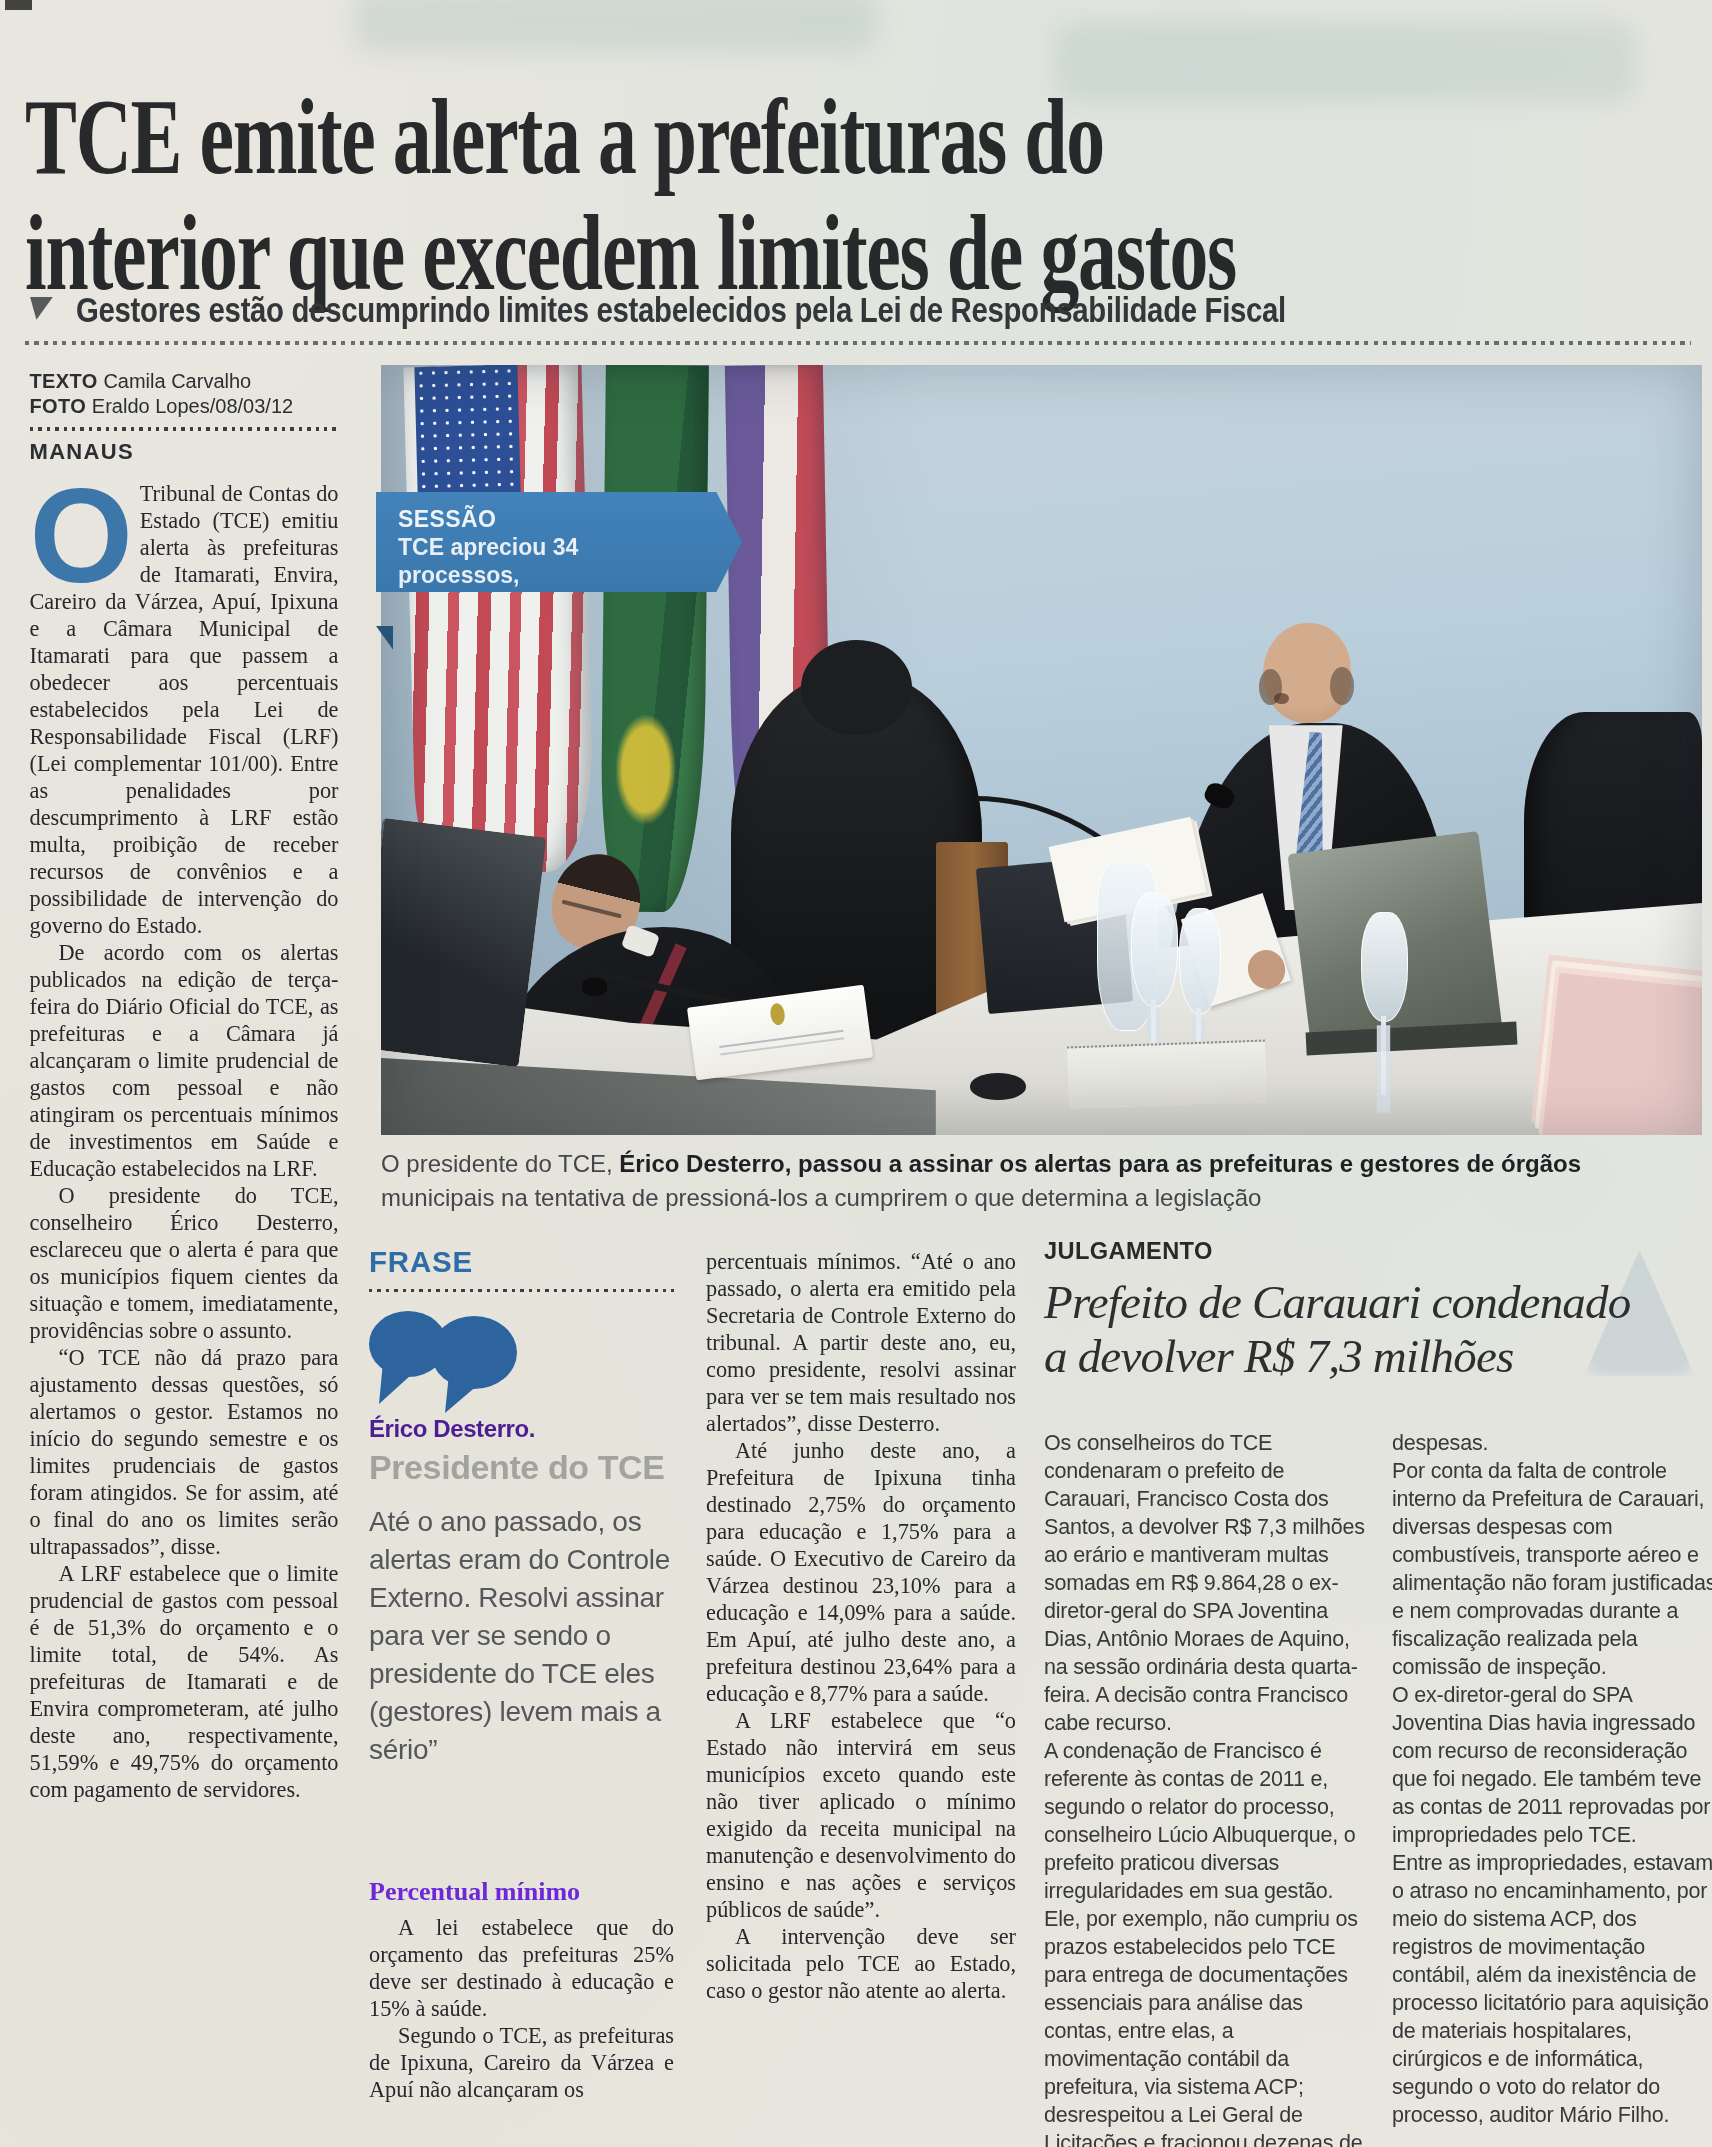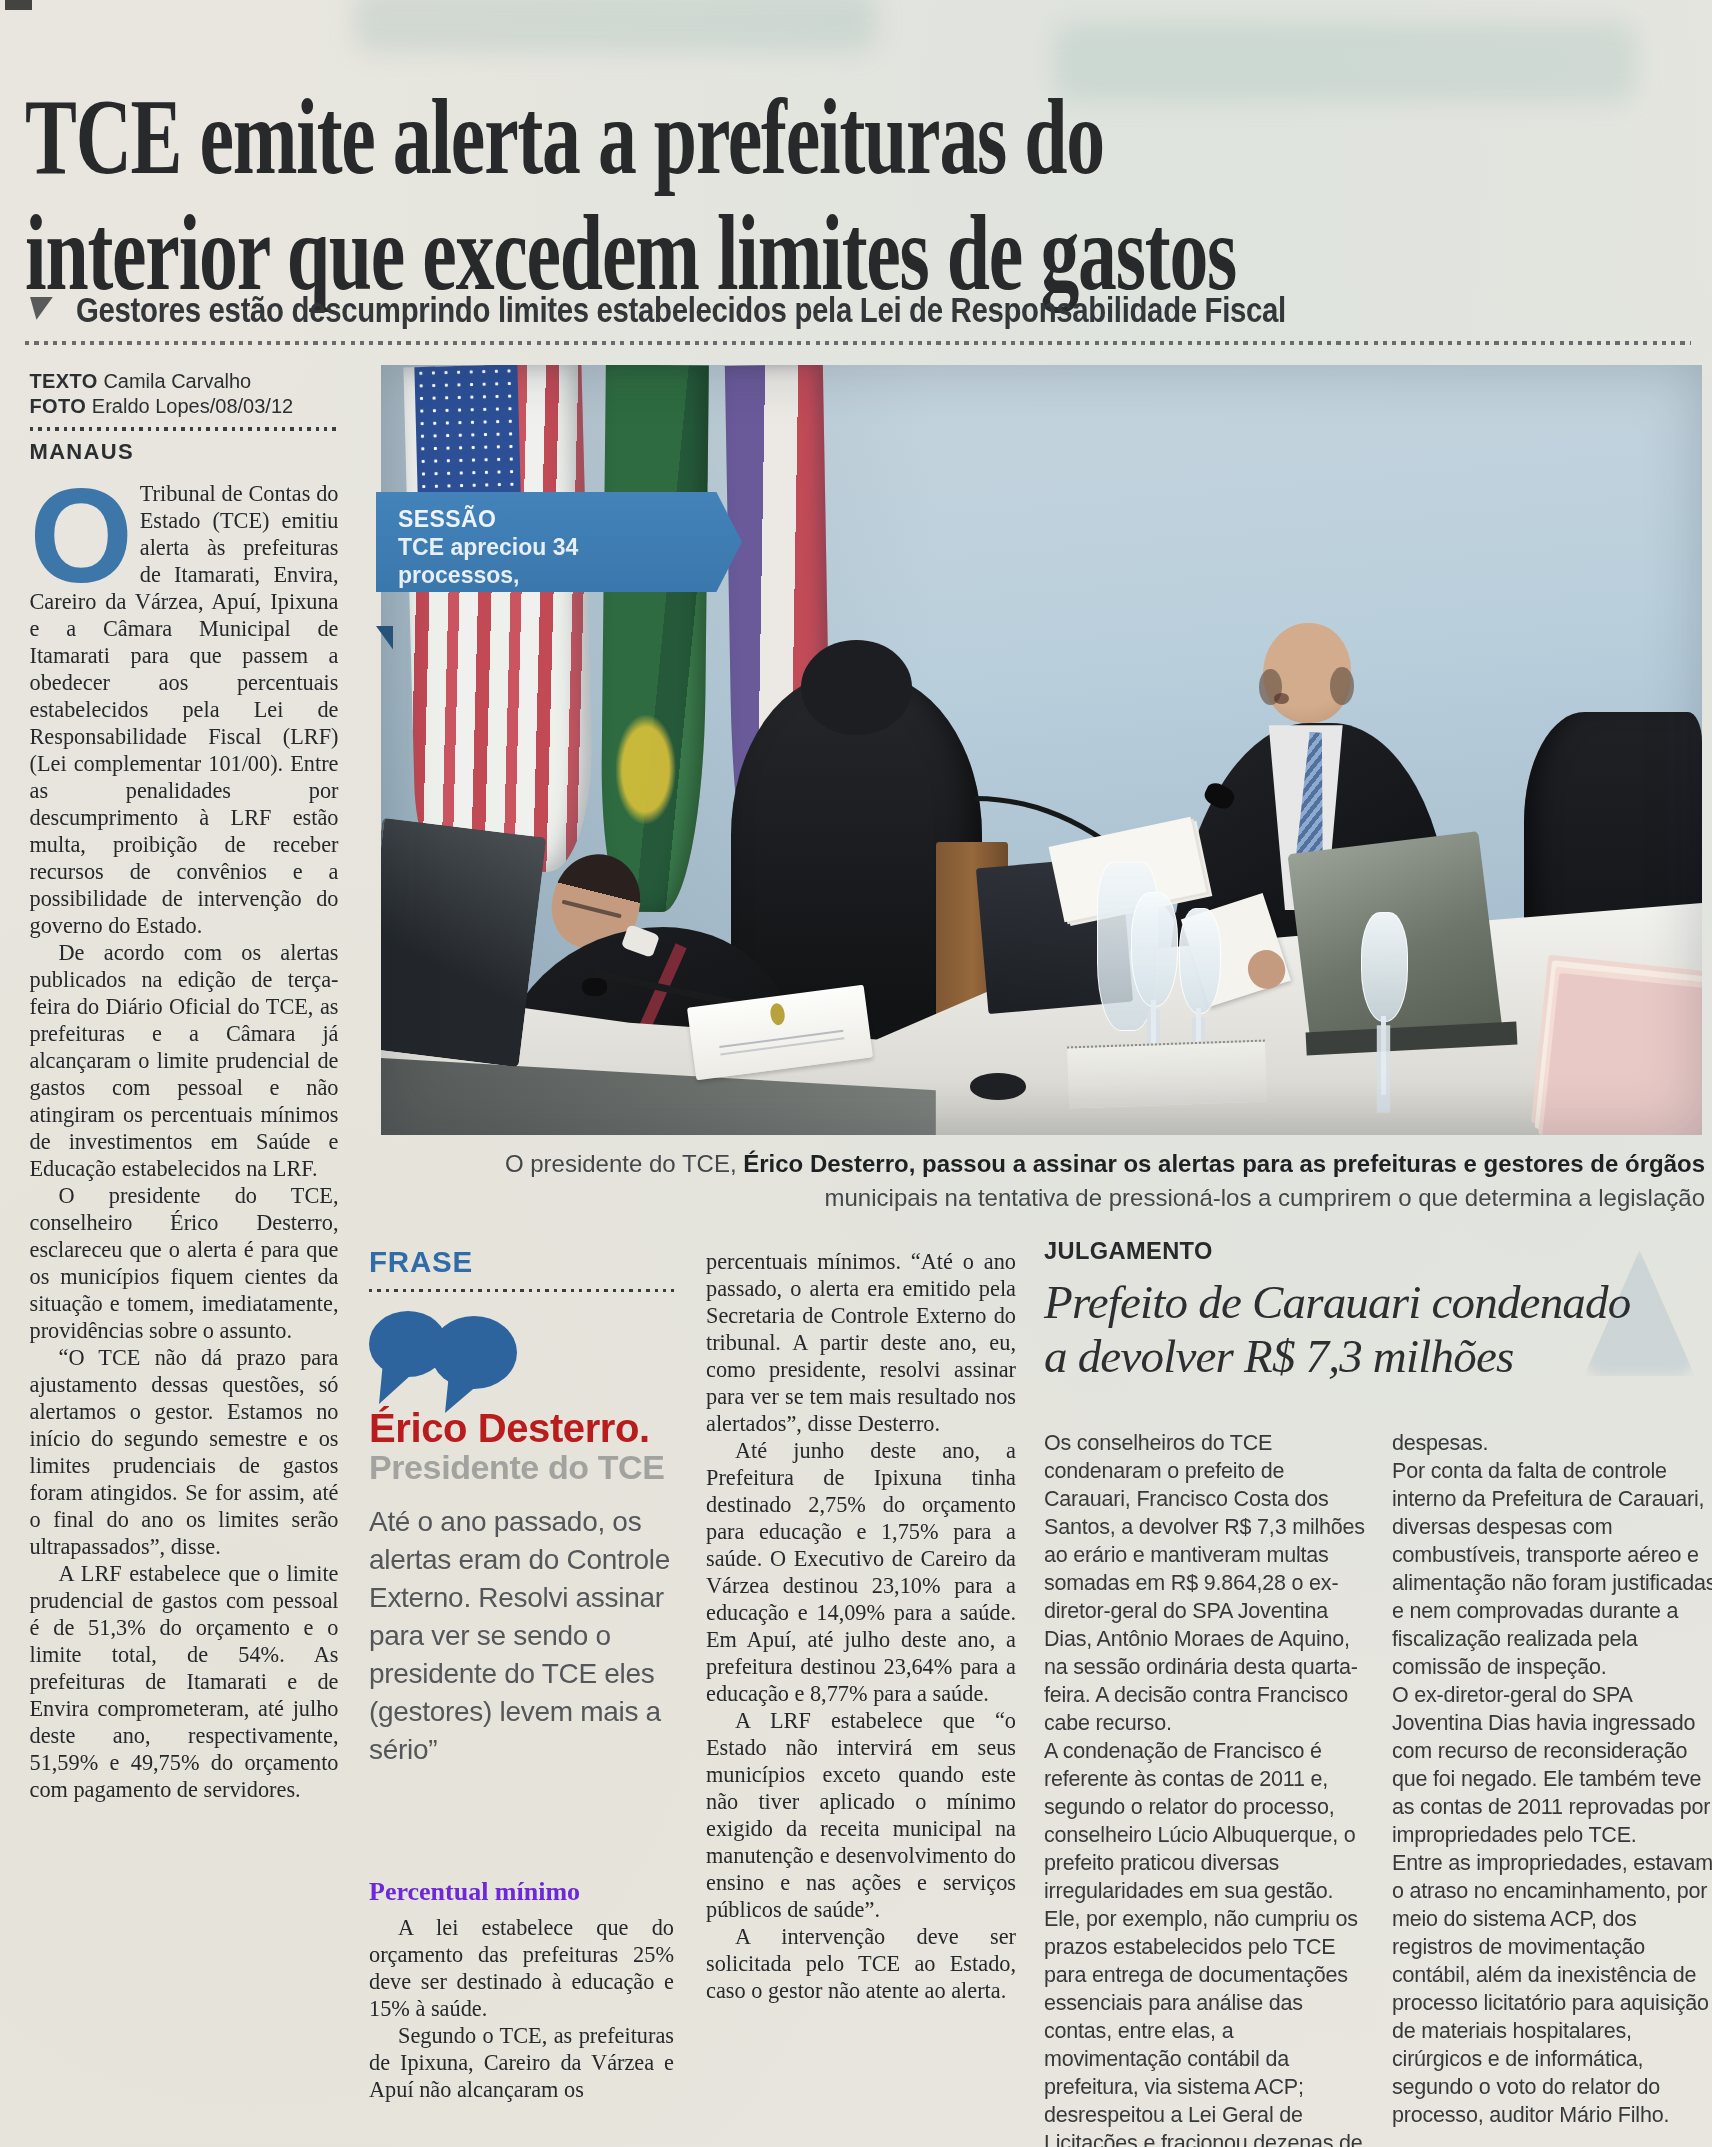--- a/index.html
+++ b/index.html
@@ -186,35 +186,35 @@
     background:linear-gradient(180deg,#4383ba,#3a77ac);
     clip-path:polygon(0 0, 93% 0, 100% 50%, 93% 100%, 0 100%);
     padding:13.5px 59px 0 22px; }
   .badge-title{ font-weight:700; font-size:23px; line-height:27px; letter-spacing:0.4px; color:#eef3f7; }
   .badge-line{ font-weight:700; font-size:23px; line-height:28px; color:#e7eef4; }
   .badge-fold{ position:absolute; left:376px; top:626px; width:17px; height:23.6px; z-index:5;
     background:#265379; clip-path:polygon(0 0,100% 0,100% 100%); }
 
   
   .caption{ position:absolute; left:381px; top:1147px; width:1324px; z-index:2;
-    font-size:24px; line-height:34px; color:#43474a;text-align:right; }
+    font-size:24px; line-height:34px; color:#43474a; }
   .cap-b{ font-weight:700; color:#1e2123; }
 
   
   .colB{ position:absolute; left:369px; top:1245px; width:305px; z-index:2; }
   .frase-label{ font-weight:700; font-size:29.5px; letter-spacing:0.8px; color:#2f6ca8; }
   .dotrule2{ margin-top:10px; height:3.4px;
     background:repeating-linear-gradient(90deg,#3c3f41 0 3.4px, transparent 3.4px 8.4px); }
   .qicon{ position:relative; width:160px; height:88px; margin:18.6px 0 10px; }
   .qicon span{ position:absolute; background:#2d649e; }
   .qb1{ left:0; top:0; width:78px; height:66px; border-radius:50%; }
   .qt1{ left:10px; top:49px; width:35px; height:44px; clip-path:polygon(0 100%,12% 0,100% 28%); }
   .qb2{ left:62px; top:5px; width:86px; height:73px; border-radius:50%; }
   .qt2{ left:76px; top:56px; width:39px; height:46px; clip-path:polygon(0 100%,12% 0,100% 28%); }
-  .frase-name{ font-weight:700; font-size:40px; line-height:39px; color:#b91c1c; letter-spacing:-0.4px; }
+  .frase-name{ font-weight:700; font-size:24px; line-height:39px; color:#4c1d95; letter-spacing:-0.4px; }
   .frase-role{ font-weight:700; font-size:34px; line-height:39px; color:#a2a39f; letter-spacing:-0.4px; }
   .frase-quote{ margin-top:16px; font-size:28px; line-height:38px; color:#54575a; letter-spacing:-0.3px; }
   .sub-title{ margin-top:108px; font-family:"Liberation Serif", serif; font-weight:700;
     font-size:26px; color:#6d28d9; }
   .colB .bodytext{ margin-top:6.7px; }
 
   
   .colC{ position:absolute; left:706px; top:1248px; width:310px; z-index:2; }
 
   

